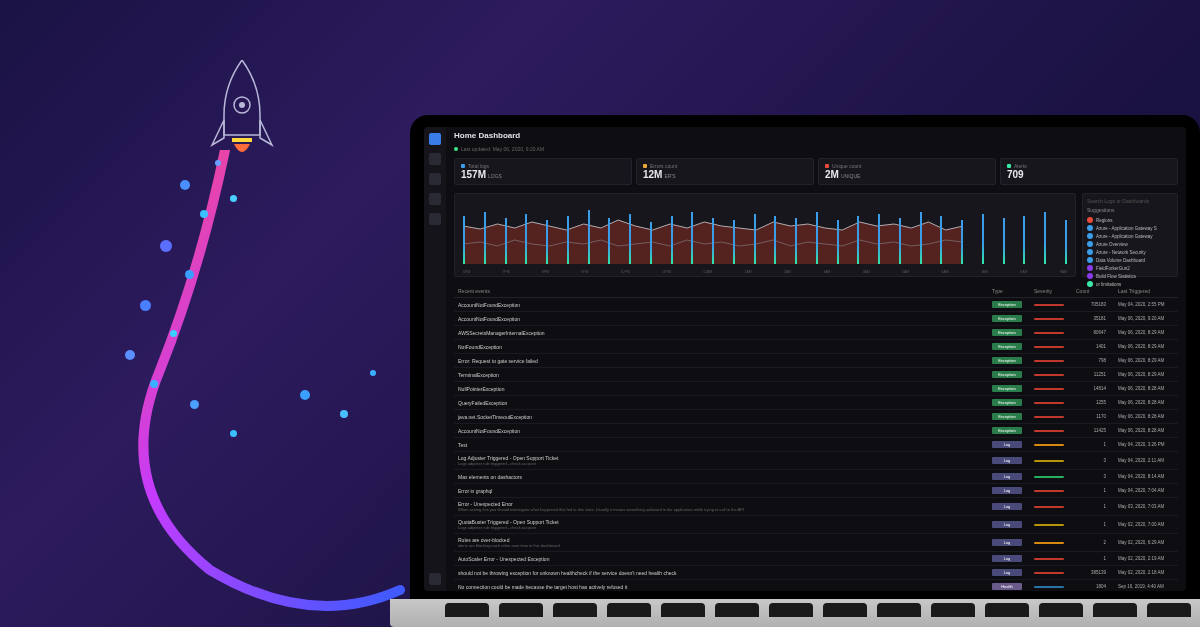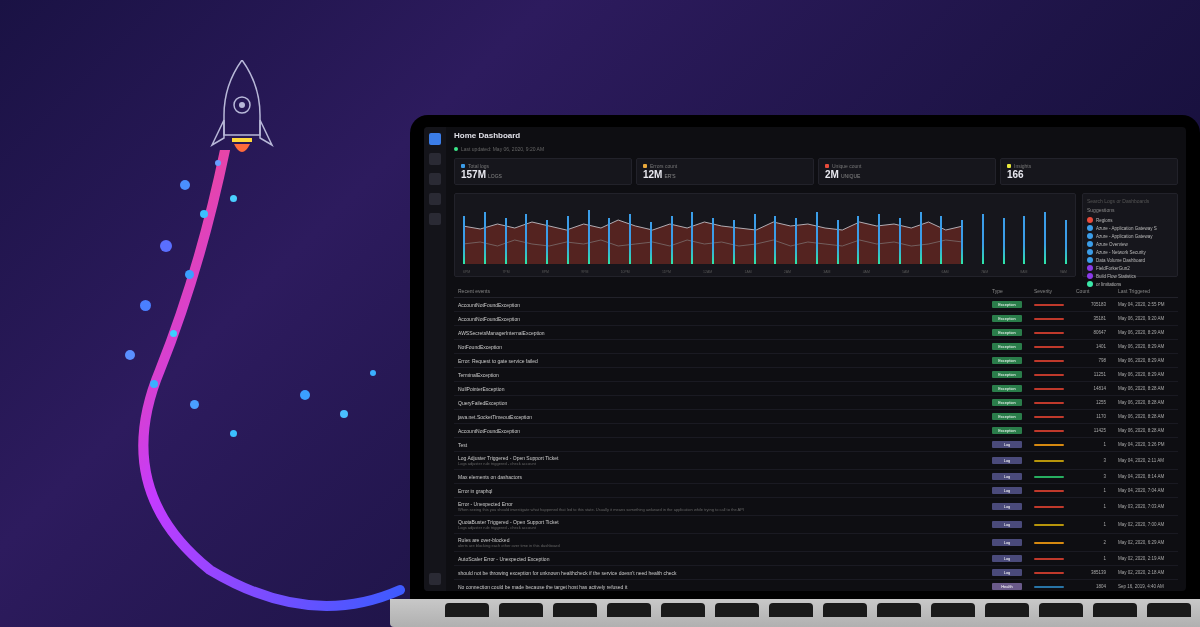--- a/index.html
+++ b/index.html
@@ -139,22 +139,22 @@
               </div>
               <div class="stat-card">
                 <div class="stat-label"><span class="stat-indicator" style="background:#e8a83b"></span>Errors count</div>
                 <div class="stat-val">12M<span class="stat-unit">ER'S</span></div>
               </div>
               <div class="stat-card">
                 <div class="stat-label"><span class="stat-indicator" style="background:#e84b3b"></span>Unique count</div>
                 <div class="stat-val">2M<span class="stat-unit">UNIQUE</span></div>
               </div>
               <div class="stat-card">
-                <div class="stat-label"><span class="stat-indicator" style="background:#e8e83b"></span>Insights</div>
-                <div class="stat-val">166<span class="stat-unit"></span></div>
+                <div class="stat-label"><span class="stat-indicator" style="background:#3be8a8"></span>Alerts</div>
+                <div class="stat-val">709<span class="stat-unit"></span></div>
               </div>
             </div>
           <div class="chart-row">
             <div class="chart">
               <svg class="chart-area" viewBox="0 0 500 58" preserveAspectRatio="none" id="area-svg">
                   <path d="M 0,58 L 0,20 L 17.24137931034483,23 L 34.48275862068966,18 L 51.72413793103449,22 L 68.96551724137932,16 L 86.20689655172414,20 L 103.44827586206898,24 L 120.68965517241381,18 L 137.93103448275863,22 L 155.17241379310346,14 L 172.41379310344828,20 L 189.6551724137931,24 L 206.89655172413796,18 L 224.1379310344828,22 L 241.37931034482762,16 L 258.62068965517244,20 L 275.86206896551727,22 L 293.1034482758621,24 L 310.3448275862069,16 L 327.58620689655174,20 L 344.82758620689657,18 L 362.0689655172414,22 L 379.3103448275862,24 L 396.55172413793105,16 L 413.79310344827593,20 L 431.03448275862075,18 L 448.2758620689656,22 L 465.5172413793104,16 L 482.75862068965523,24 L 500.00000000000006,20 L 500,58 Z" fill="rgba(200,60,40,0.35)"></path>
                   <path d="M 0,20 L 17.24137931034483,23 L 34.48275862068966,18 L 51.72413793103449,22 L 68.96551724137932,16 L 86.20689655172414,20 L 103.44827586206898,24 L 120.68965517241381,18 L 137.93103448275863,22 L 155.17241379310346,14 L 172.41379310344828,20 L 189.6551724137931,24 L 206.89655172413796,18 L 224.1379310344828,22 L 241.37931034482762,16 L 258.62068965517244,20 L 275.86206896551727,22 L 293.1034482758621,24 L 310.3448275862069,16 L 327.58620689655174,20 L 344.82758620689657,18 L 362.0689655172414,22 L 379.3103448275862,24 L 396.55172413793105,16 L 413.79310344827593,20 L 431.03448275862075,18 L 448.2758620689656,22 L 465.5172413793104,16 L 482.75862068965523,24 L 500.00000000000006,20" stroke="#d0d0d8" stroke-width="0.8" fill="none"></path>
                   <path d="M 0,38 L 17.24137931034483,36 L 34.48275862068966,40 L 51.72413793103449,34 L 68.96551724137932,38 L 86.20689655172414,40 L 103.44827586206898,36 L 120.68965517241381,38 L 137.93103448275863,34 L 155.17241379310346,40 L 172.41379310344828,38 L 189.6551724137931,36 L 206.89655172413796,40 L 224.1379310344828,34 L 241.37931034482762,38 L 258.62068965517244,36 L 275.86206896551727,40 L 293.1034482758621,38 L 310.3448275862069,34 L 327.58620689655174,40 L 344.82758620689657,36 L 362.0689655172414,38 L 379.3103448275862,40 L 396.55172413793105,34 L 413.79310344827593,38 L 431.03448275862075,36 L 448.2758620689656,40 L 465.5172413793104,38 L 482.75862068965523,34 L 500.00000000000006,36" stroke="#888" stroke-width="0.6" fill="none"></path>
                 </svg>
               <div class="chart-bars" id="chart-bars">

